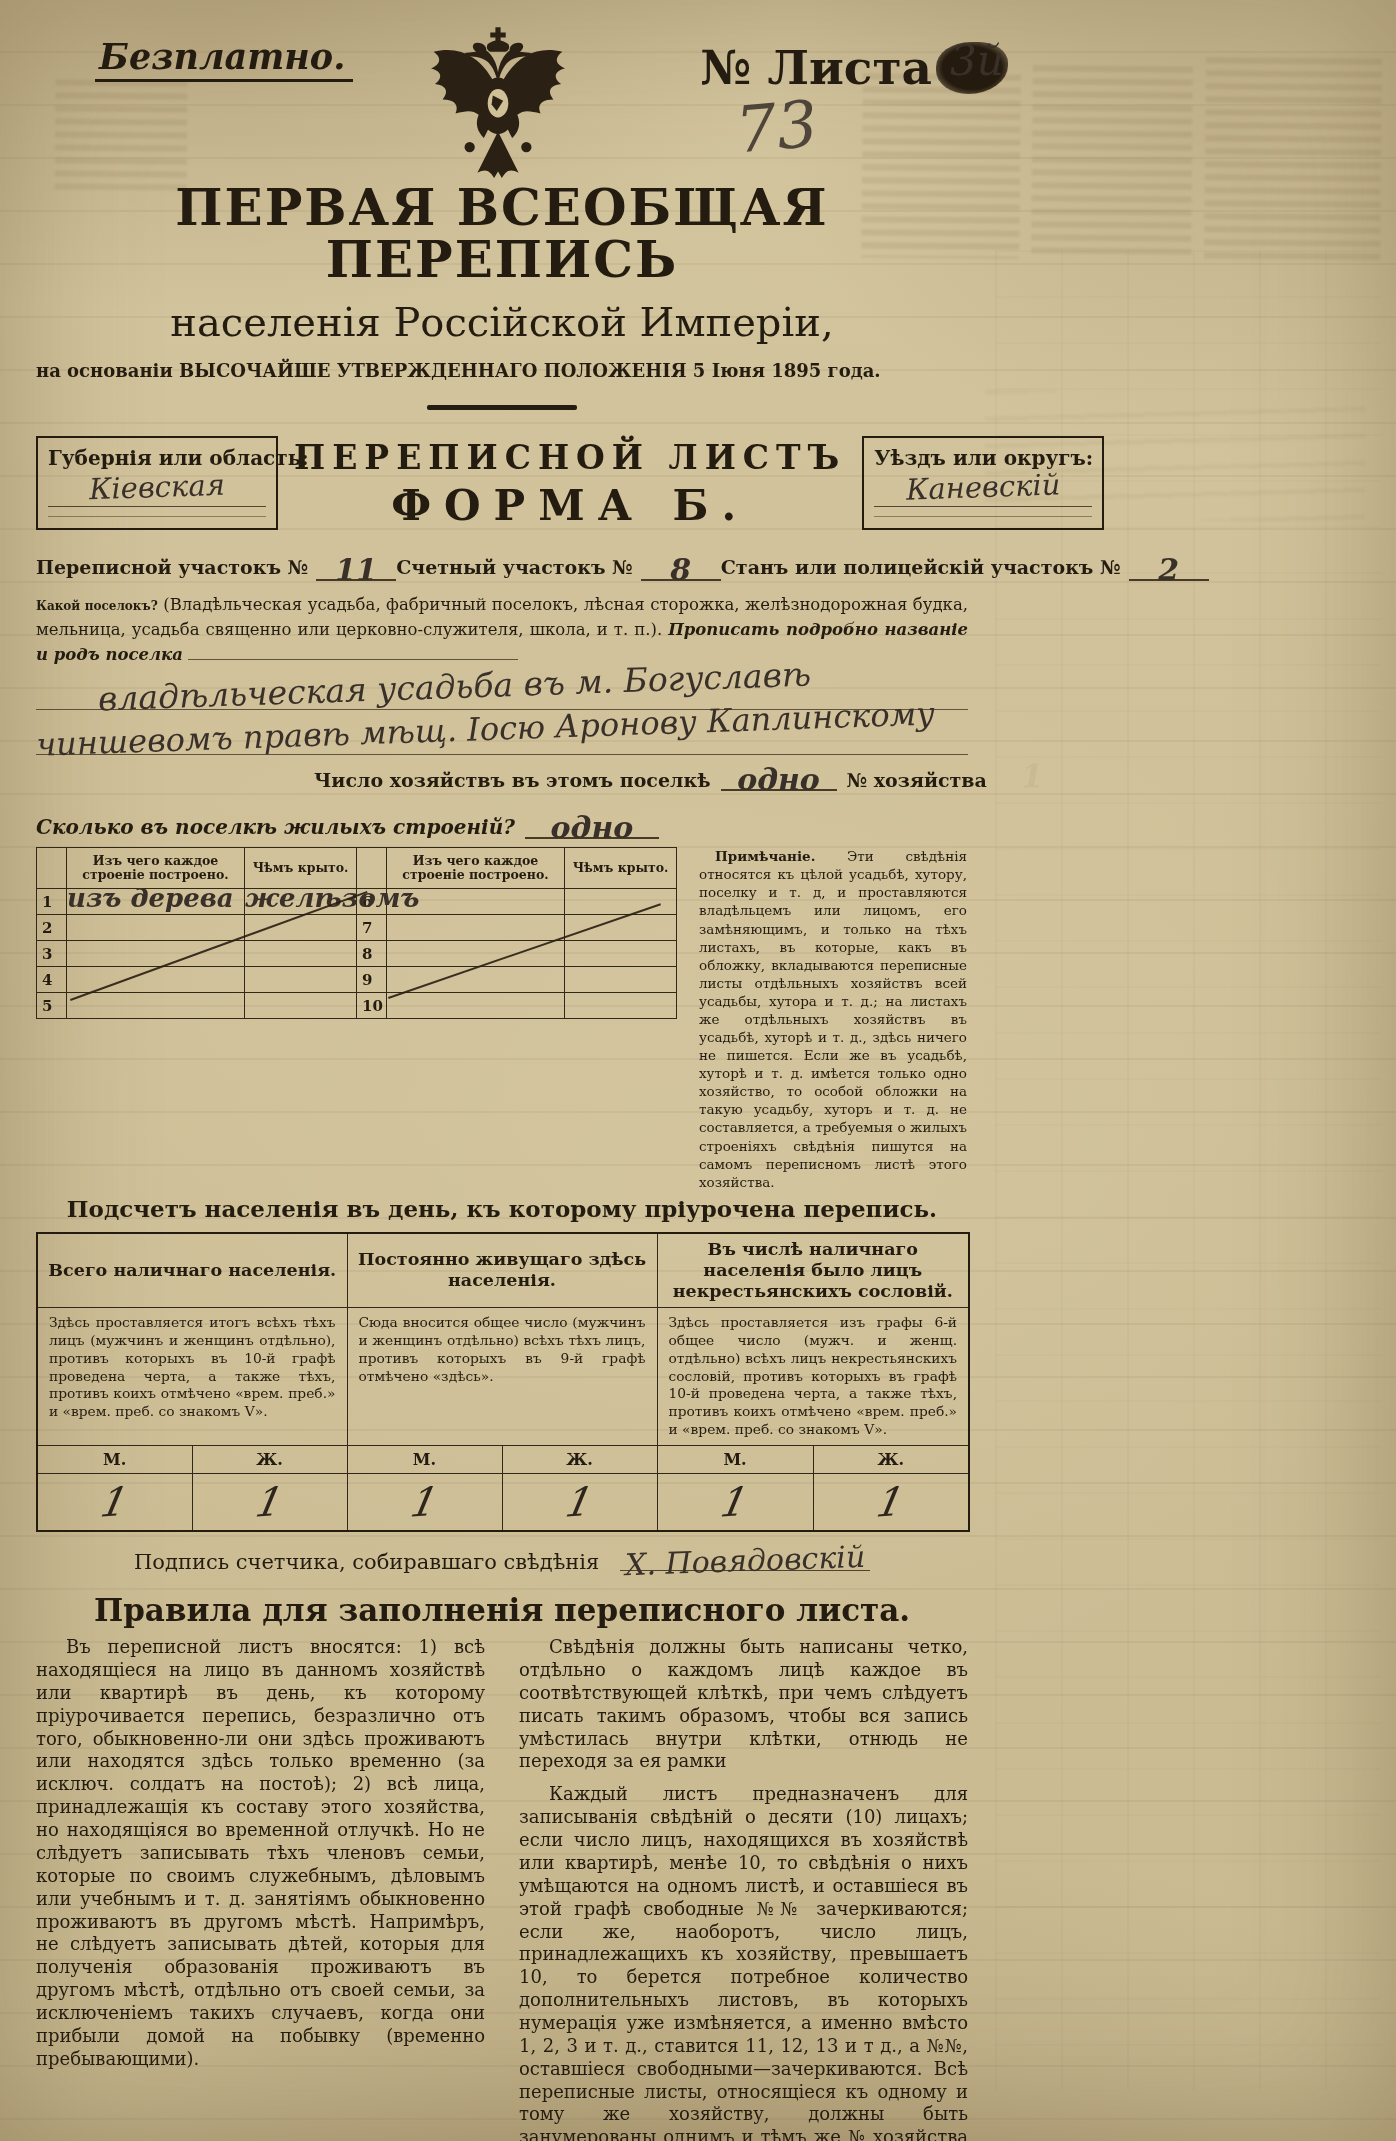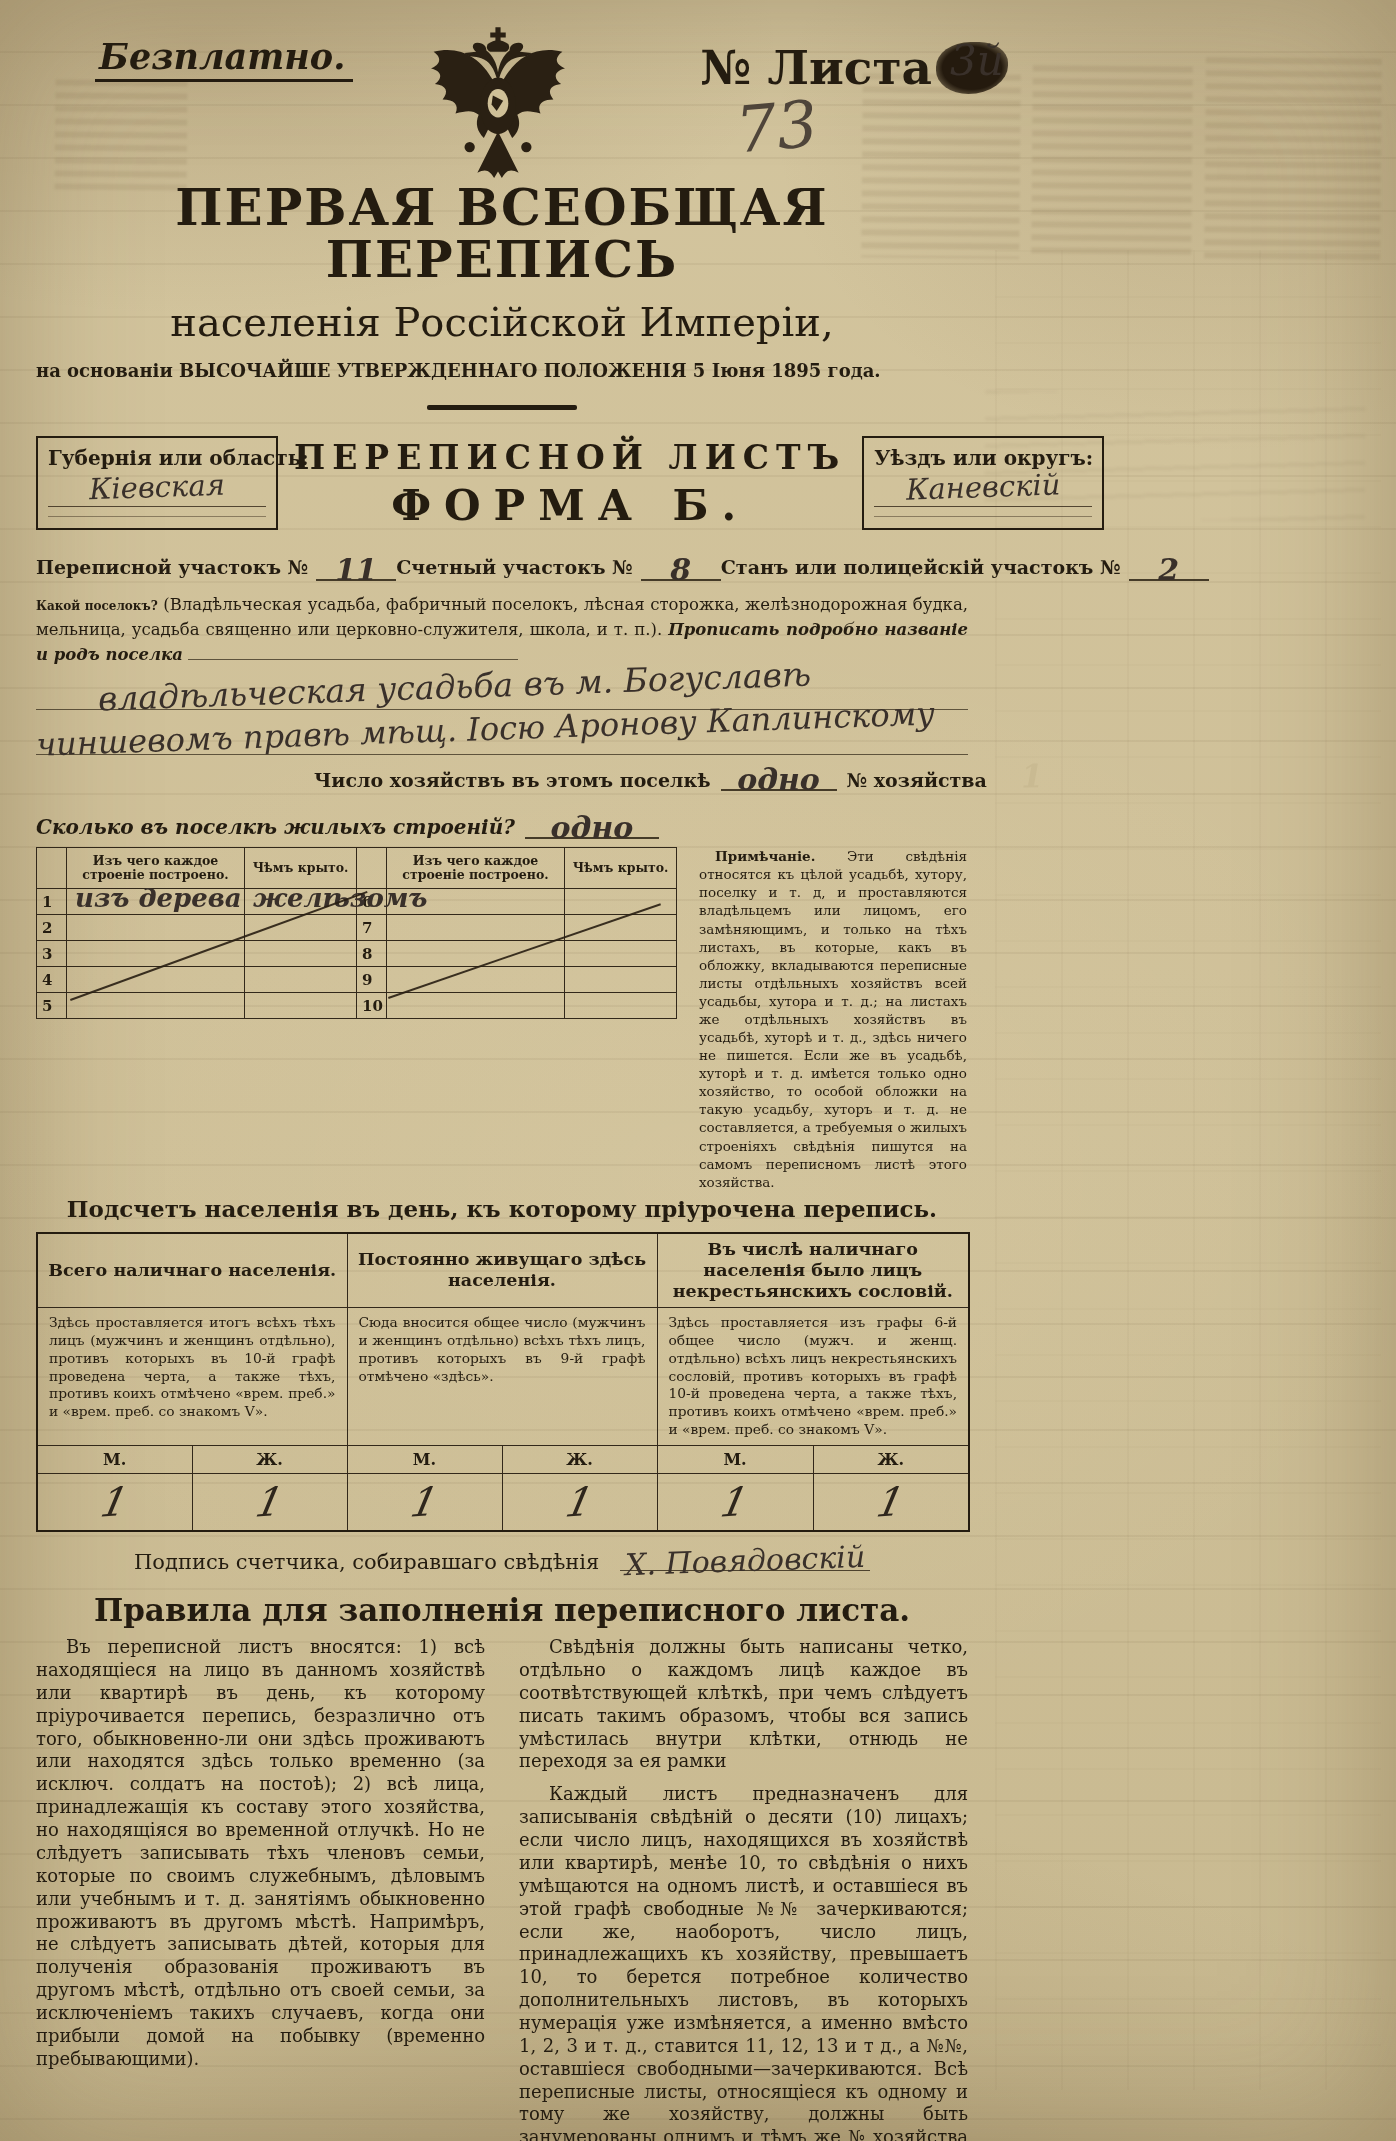--- a/index.html
+++ b/index.html
@@ -106,21 +106,21 @@
     font-size:20px;font-weight:bold;font-style:italic;white-space:nowrap;}
 
   .build-row{display:flex;gap:22px;margin-top:8px;align-items:flex-start;}
   .build-wrap{position:relative;}
   .build-table{border-collapse:collapse;table-layout:fixed;width:640px;}
   .build-table td{border:1.6px solid #32281a;padding:0;font-weight:bold;}
   .bt-head td{font-size:12.5px;text-align:center;line-height:1.12;padding:2px 3px;height:36px;vertical-align:middle;}
   .bt-row td{height:25px;}
   .bt-num{text-align:left;padding-left:5px !important;font-size:15px;}
   .bt-cell{position:relative;}
-  .bt-cell .hw{font-size:26px;white-space:nowrap;position:absolute;left:8px;top:-6px;}
+  .bt-cell .hw{font-size:26px;white-space:nowrap;position:absolute;left:0;top:-6px;}
   .diag{position:absolute;height:0;border-top:2px solid rgba(40,30,18,.9);transform-origin:0 0;}
   .d1{left:34px;top:152px;width:316px;transform:rotate(-20deg);}
   .d2{left:352px;top:150px;width:288px;transform:rotate(-19deg);}
 
   .note{width:268px;font-size:13.5px;line-height:1.34;text-align:justify;}
   .note p{margin:0;text-indent:16px;}
   .b{font-weight:bold;}
 
   .count-heading{margin-top:4px;text-align:center;font-size:23px;font-weight:bold;}
 

